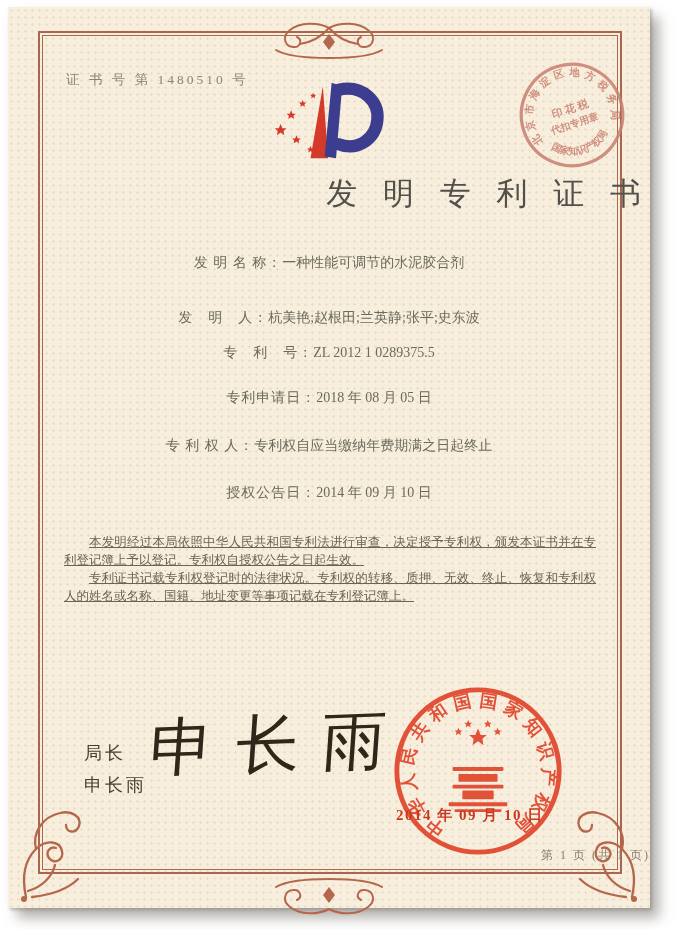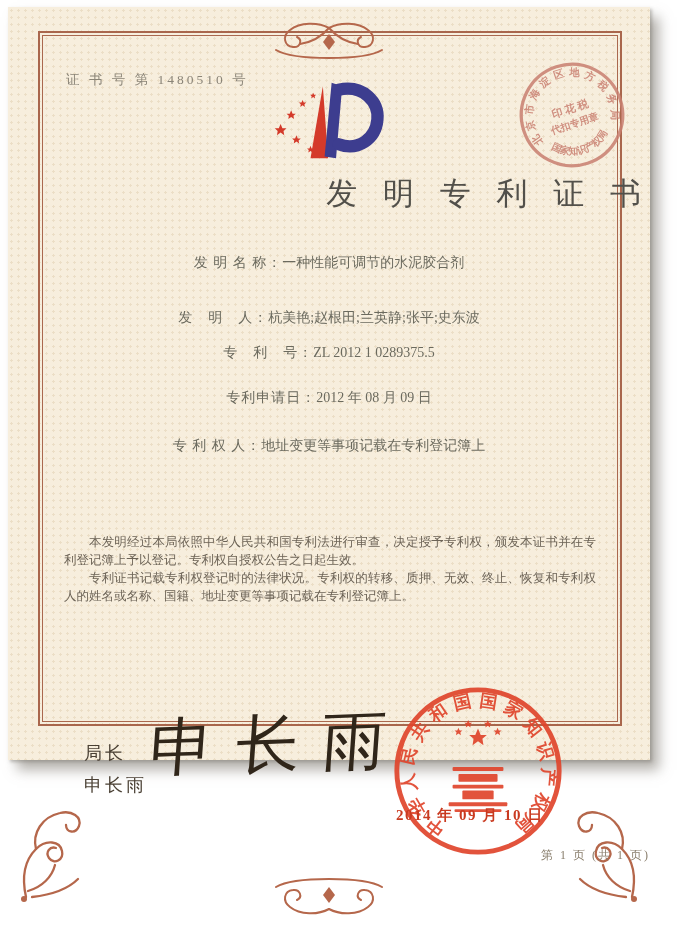--- a/index.html
+++ b/index.html
@@ -2,21 +2,21 @@
 <html><head>
 <meta charset="utf-8">
 <style>
   html,body{margin:0;padding:0;}
   body{
     width:679px;height:929px;position:relative;overflow:hidden;
     background:#ffffff;
     font-family:"Liberation Serif","DejaVu Serif",serif;
   }
   .certificate{
-    position:absolute;left:8px;top:7px;width:642px;height:753px;
+    position:absolute;left:8px;top:7px;width:642px;height:901px;
     background-color:#f7eedd;
     background-image:radial-gradient(rgba(210,185,145,0.30) 1px, transparent 1.4px);
     background-size:7px 7px;
     box-shadow:9px 10px 12px rgba(120,114,105,0.55), 2px 2px 3px rgba(90,85,78,0.35);
   }
   .frame{
     position:absolute;left:34px;top:28px;right:32px;bottom:38px;
     border:1px solid #aa684e;
   }
   .frame::before{
@@ -41,21 +41,21 @@
   }
   .field-row{line-height:20px;white-space:nowrap;text-align:center;}
   .field-row .flabel{letter-spacing:1px;}
   .mb1{margin-bottom:35px;} .mb2{margin-bottom:15px;} .mb3{margin-bottom:25px;}
   .mb4{margin-bottom:28px;} .mb5{margin-bottom:27px;}
   .body-text{
     position:absolute;left:56px;right:54px;top:526px;
     font-size:12.5px;line-height:18px;color:#6c6356;
     text-align:justify;
   }
-  .body-text p{margin:0;text-indent:2em;}
+  .body-text p{margin:0;text-indent:2em;text-decoration:underline;}
   .sig-block{
     position:absolute;left:76px;top:730px;
     font-size:18px;color:#4a4034;letter-spacing:3px;line-height:32px;
   }
   .handwritten{
     position:absolute;left:142px;top:694px;width:260px;
     font-size:64px;color:#30261a;letter-spacing:22px;white-space:nowrap;
     transform:rotate(-2deg) skewX(-6deg);
   }
   .issuing-seal{
@@ -156,24 +156,27 @@
     <div class="field-row mb1">
       <span class="flabel">发 明 名 称：</span><span class="fvalue">一种性能可调节的水泥胶合剂</span>
     </div>
     <div class="field-row mb2">
       <span class="flabel">发　明　人：</span><span class="fvalue">杭美艳;赵根田;兰英静;张平;史东波</span>
     </div>
     <div class="field-row mb3">
       <span class="flabel">专　利　号：</span><span class="fvalue">ZL 2012 1 0289375.5</span>
     </div>
     <div class="field-row mb4">
-      <span class="flabel">专利申请日：</span><span class="fvalue">2012 年 08 月 09 日</span>
+      <span class="flabel">专利申请日：</span><span class="fvalue">2018 年 08 月 05 日</span>
     </div>
     <div class="field-row mb5">
-      <span class="flabel">专 利 权 人：</span><span class="fvalue">地址变更等事项记载在专利登记簿上</span>
+      <span class="flabel">专 利 权 人：</span><span class="fvalue">专利权自应当缴纳年费期满之日起终止</span>
+    </div>
+    <div class="field-row">
+      <span class="flabel">授权公告日：</span><span class="fvalue">2014 年 09 月 10 日</span>
     </div>
   </div>
 
   <div class="body-text">
     <p>本发明经过本局依照中华人民共和国专利法进行审查，决定授予专利权，颁发本证书并在专利登记簿上予以登记。专利权自授权公告之日起生效。</p>
     <p>专利证书记载专利权登记时的法律状况。专利权的转移、质押、无效、终止、恢复和专利权人的姓名或名称、国籍、地址变更等事项记载在专利登记簿上。</p>
   </div>
 
   <div class="sig-block">
     <div>局长</div>

